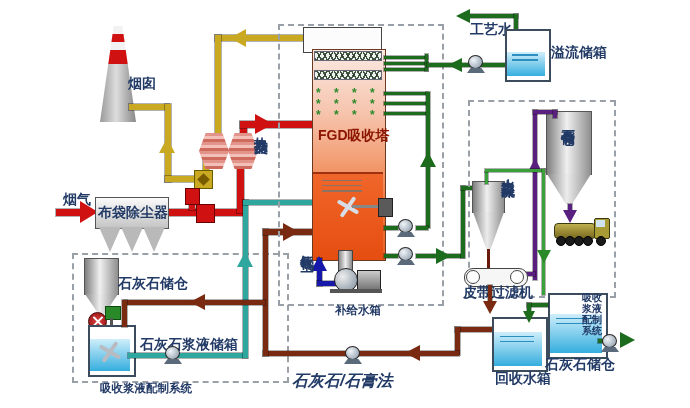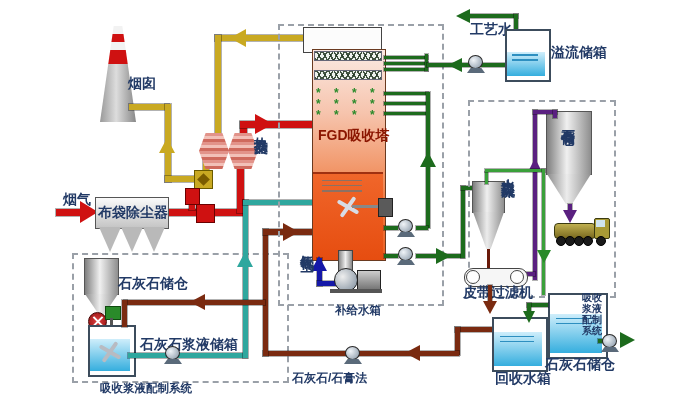--- a/index.html
+++ b/index.html
@@ -240,15 +240,15 @@
 
   <div class="pipe pg" style="left:527px;top:303px;width:21px;height:4px;"></div>
   <div class="pipe pg" style="left:527px;top:303px;width:4px;height:9px;"></div>
   <div class="tri" style="left:523px;top:311px;border-left:6px solid transparent;border-right:6px solid transparent;border-top:12px solid #1d6b1d;"></div>
 
   <div class="pipe pg" style="left:598px;top:339px;width:8px;height:4px;"></div>
   <div class="pump" style="left:600px;top:333px;"></div>
   <div class="tri" style="left:620px;top:332px;border-top:8px solid transparent;border-bottom:8px solid transparent;border-left:15px solid #1d6b1d;"></div>
   <div class="lbl" style="left:582px;top:292px;width:24px;white-space:normal;word-break:break-all;font-size:10px;line-height:1.1;">吸收浆液配制系统</div>
 
-  <div class="lbl" style="left:292px;top:372px;font-size:12px;">石灰石/石膏法</div>
+  <div class="lbl" style="left:292px;top:372px;font-size:16px;font-style:italic;">石灰石/石膏法</div>
 
 </div>
 
 </body></html>

